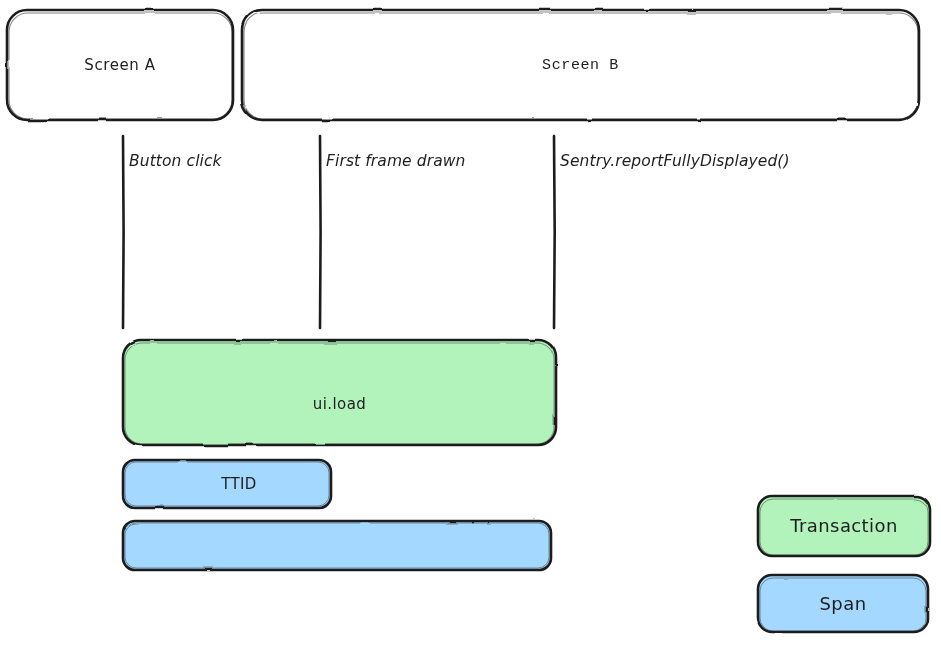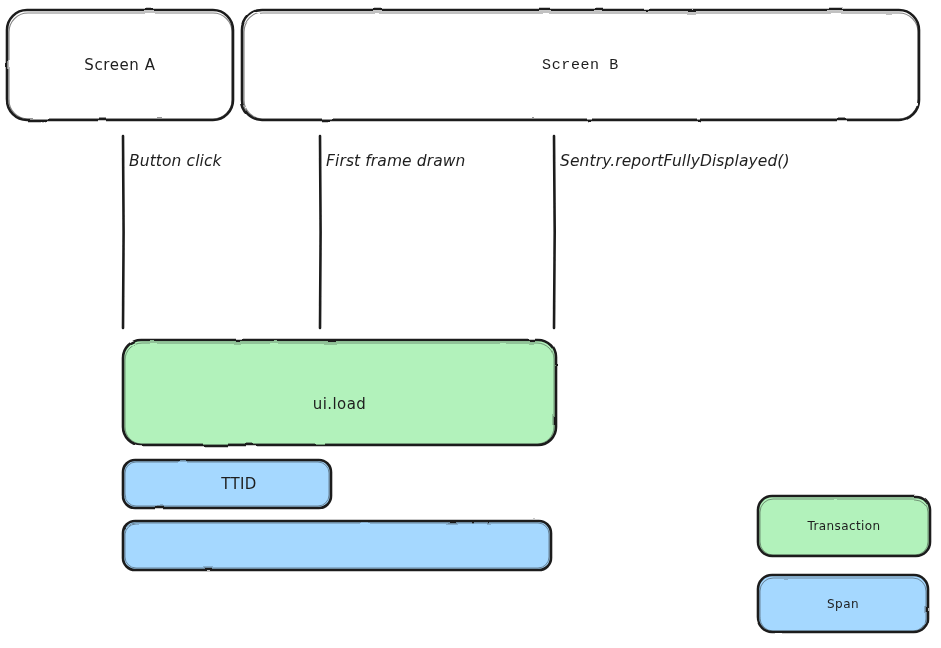--- a/index.html
+++ b/index.html
@@ -37,21 +37,21 @@
   }
   .screen-label {
     font-size: 15px;
     letter-spacing: 0.6px;
   }
   .bar-label {
     font-size: 15px;
     letter-spacing: 0.4px;
   }
   .legend-label {
-    font-size: 12px;
+    font-size: 18px;
     letter-spacing: 0.4px;
     text-align: center;
   }
   .tick-label {
     font-size: 15.5px;
     letter-spacing: 0.1px;
     font-style: italic;
   }
   .centerer {
     position: absolute;

